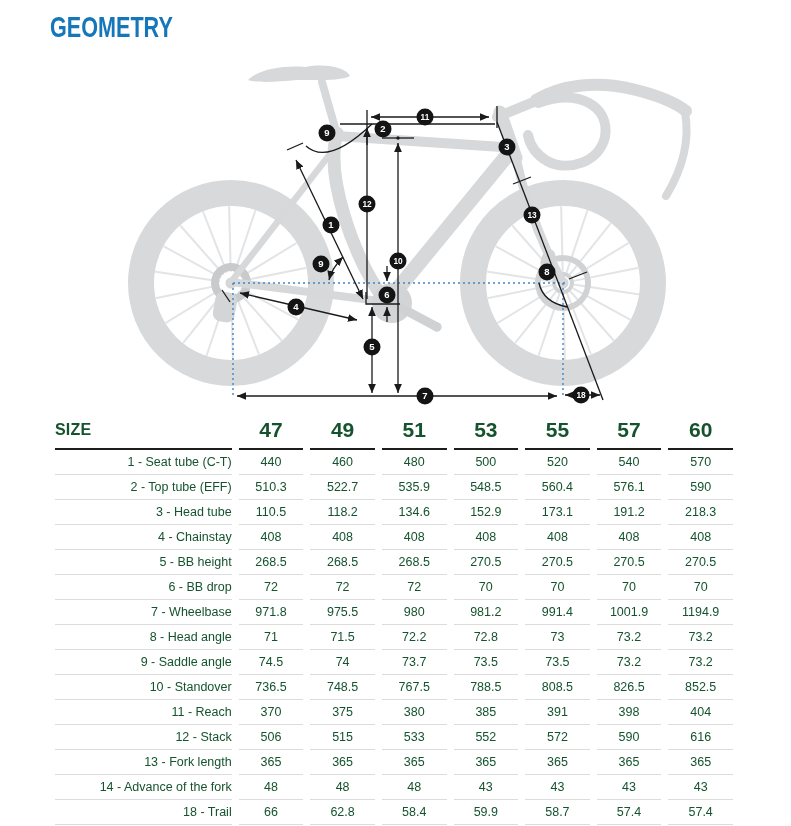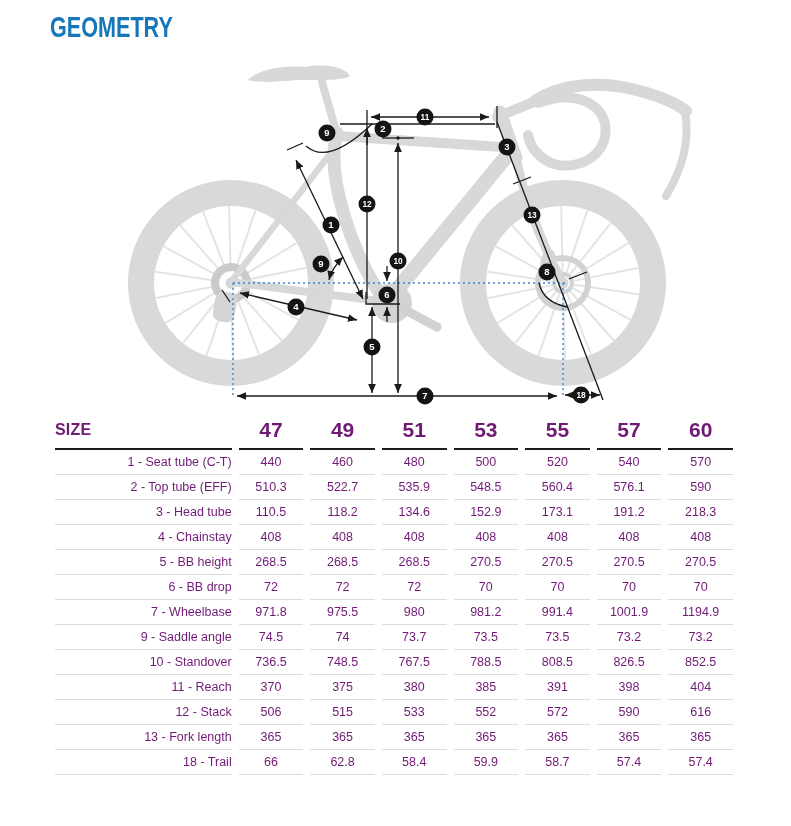--- a/index.html
+++ b/index.html
@@ -10,21 +10,21 @@
     font-family:"Liberation Sans",sans-serif;
     font-size:30px;font-weight:700;color:#1577b9;letter-spacing:0px;
     transform:scaleX(0.72);transform-origin:left top;white-space:nowrap;
   }
   svg{position:absolute;left:0;top:0;}
   .badge-num{font:bold 9.5px "Liberation Sans",sans-serif;fill:#ffffff;}
   .badge-num.small{font-size:8.3px;}
   .geo-table{
     border-collapse:separate;border-spacing:7px 0;
     width:692px;margin-left:48px;margin-top:2px;
-    table-layout:fixed;color:#701a75;
+    table-layout:fixed;color:#14532d;
   }
   .geo-table col.label-col{width:175px;}
   .geo-table col.val-col{width:64px;}
   .geo-table thead th{
     border-bottom:2px solid #1d1d1b;
     font-size:21px;font-weight:bold;text-align:center;
     padding:6px 0 6px 0;white-space:nowrap;
   }
   .geo-table thead th.size-col{text-align:left;font-size:16px;letter-spacing:0.2px;}
   .geo-table tbody td{
@@ -316,20 +316,30 @@
         <td class="label">7 - Wheelbase</td>
         <td>971.8</td>
         <td>975.5</td>
         <td>980</td>
         <td>981.2</td>
         <td>991.4</td>
         <td>1001.9</td>
         <td>1194.9</td>
       </tr>
       <tr>
+        <td class="label">8 - Head angle</td>
+        <td>71</td>
+        <td>71.5</td>
+        <td>72.2</td>
+        <td>72.8</td>
+        <td>73</td>
+        <td>73.2</td>
+        <td>73.2</td>
+      </tr>
+      <tr>
         <td class="label">9 - Saddle angle</td>
         <td>74.5</td>
         <td>74</td>
         <td>73.7</td>
         <td>73.5</td>
         <td>73.5</td>
         <td>73.2</td>
         <td>73.2</td>
       </tr>
       <tr>
@@ -366,20 +376,30 @@
         <td class="label">13 - Fork length</td>
         <td>365</td>
         <td>365</td>
         <td>365</td>
         <td>365</td>
         <td>365</td>
         <td>365</td>
         <td>365</td>
       </tr>
       <tr>
+        <td class="label">14 - Advance of the fork</td>
+        <td>48</td>
+        <td>48</td>
+        <td>48</td>
+        <td>43</td>
+        <td>43</td>
+        <td>43</td>
+        <td>43</td>
+      </tr>
+      <tr>
         <td class="label">18 - Trail</td>
         <td>66</td>
         <td>62.8</td>
         <td>58.4</td>
         <td>59.9</td>
         <td>58.7</td>
         <td>57.4</td>
         <td>57.4</td>
       </tr>
     </tbody>

